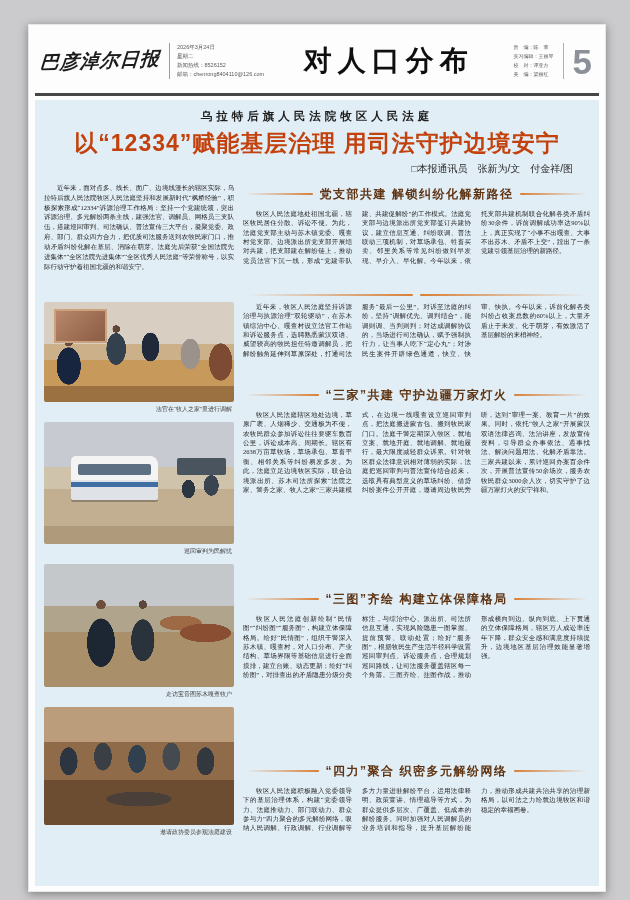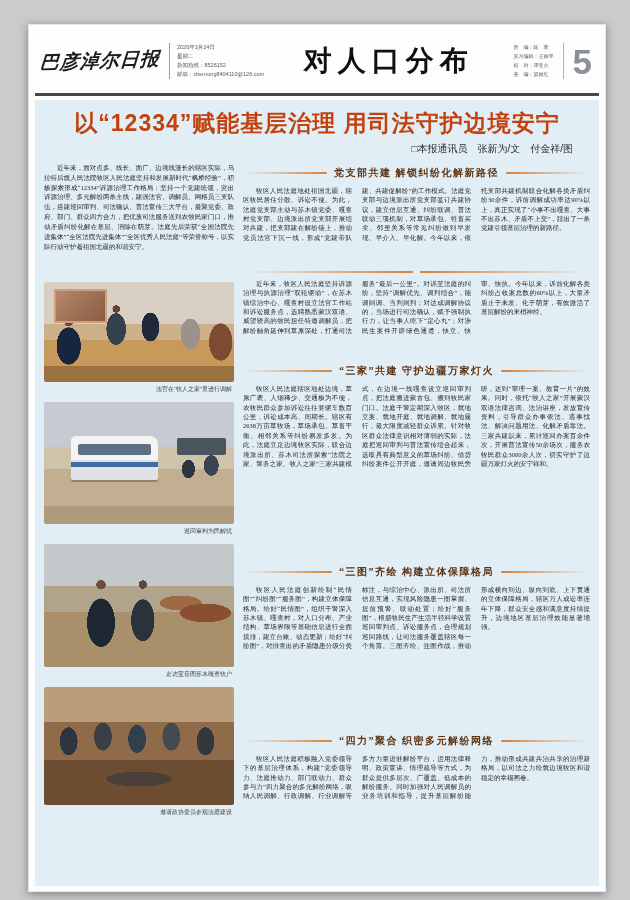--- a/index.html
+++ b/index.html
@@ -94,22 +94,22 @@
     radial-gradient(19px 30px at 67% 42%, #454a50 0 46%, transparent 47%),
     radial-gradient(19px 30px at 85% 46%, #33383e 0 46%, transparent 47%),
     radial-gradient(70px 16px at 50% 78%, #4a4039 0 46%, transparent 47%),
     linear-gradient(180deg, #bb9d7b 0 30%, #8f6b4a 30% 62%, #6d4d32 62%);}
   
   .sec{margin-bottom:5px;}
   .sechead{display:flex;align-items:center;gap:7px;margin:3px 2px 6px;}
   .sechead .ln{flex:1;height:2px;border-radius:1px;}
   .ln-l{background:linear-gradient(90deg, rgba(217,127,53,0), #d97f35);}
   .ln-r{background:linear-gradient(90deg, #d97f35, rgba(217,127,53,0));}
-  .sechead .t{font-size:10px;font-weight:bold;color:#5e3312;letter-spacing:1.5px;
-    font-family:Liberation Serif, serif;white-space:nowrap;}
+  .sechead .t{font-size:12px;font-weight:bold;color:#5e3312;letter-spacing:1.5px;
+    font-family:Liberation Sans, sans-serif;white-space:nowrap;}
   .secbody{
     font-family:"Liberation Serif",serif;font-size:6.5px;line-height:1.45;
     color:#1f1f1f;text-align:justify;text-indent:2em;
     column-count:3;column-gap:10px;overflow:hidden;
   }
   .h1b{height:80px;} .h2b{height:80px;} .h3b{height:176px;} .h4b{height:144px;} .h5b{height:96px;}
 </style>
 </head>
 <body>
 
@@ -128,20 +128,21 @@
       <div>责　编：陈　蓉</div>
       <div>实习编辑：王丽琴</div>
       <div>校　对：谭亚方</div>
       <div>美　编：梁丽红</div>
     </div>
     <div class="pagenum">5</div>
   </div>
   <div class="rule"></div>
 
   <div class="panel">
+    <div class="kicker">乌拉特后旗人民法院牧区人民法庭</div>
     <div class="headline">以“12334”赋能基层治理  用司法守护边境安宁</div>
     <div class="byline">□本报通讯员　张新为/文　付金祥/图</div>
 
     <div class="cols">
 
       <div class="leftcol">
         <div class="lede">近年来，面对点多、线长、面广、边境线漫长的辖区实际，乌拉特后旗人民法院牧区人民法庭坚持和发展新时代“枫桥经验”，积极探索形成“12334”诉源治理工作格局：坚持一个党建统领，突出诉源治理、多元解纷两条主线，建强法官、调解员、网格员三支队伍，搭建巡回审判、司法确认、普法宣传三大平台，凝聚党委、政府、部门、群众四方合力，把优质司法服务送到农牧民家门口，推动矛盾纠纷化解在基层、消除在萌芽。法庭先后荣获“全国法院先进集体”“全区法院先进集体”“全区优秀人民法庭”等荣誉称号，以实际行动守护着祖国北疆的和谐安宁。</div>
 
         <div class="photo photo1">
           <div class="frame"></div>

